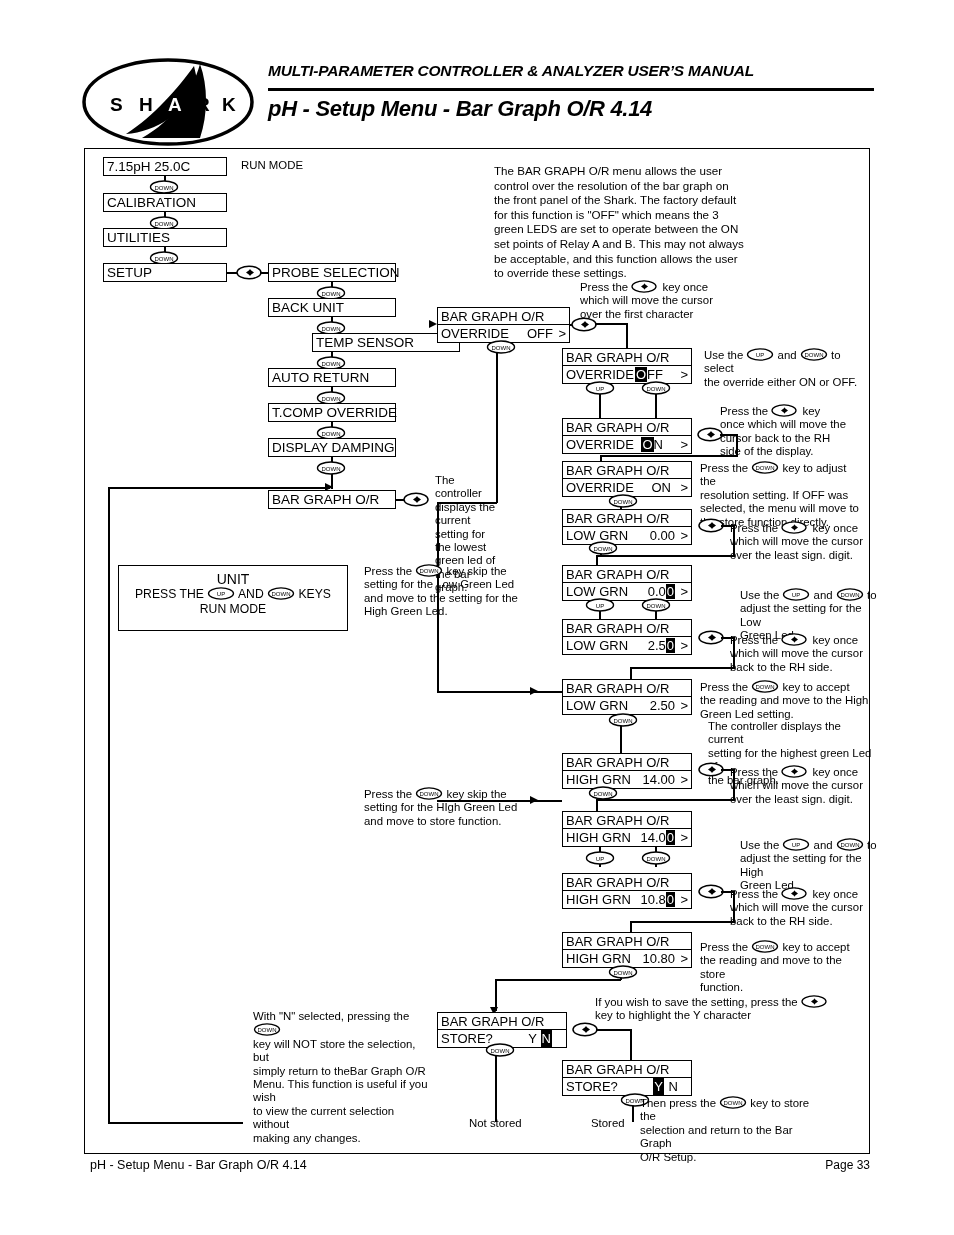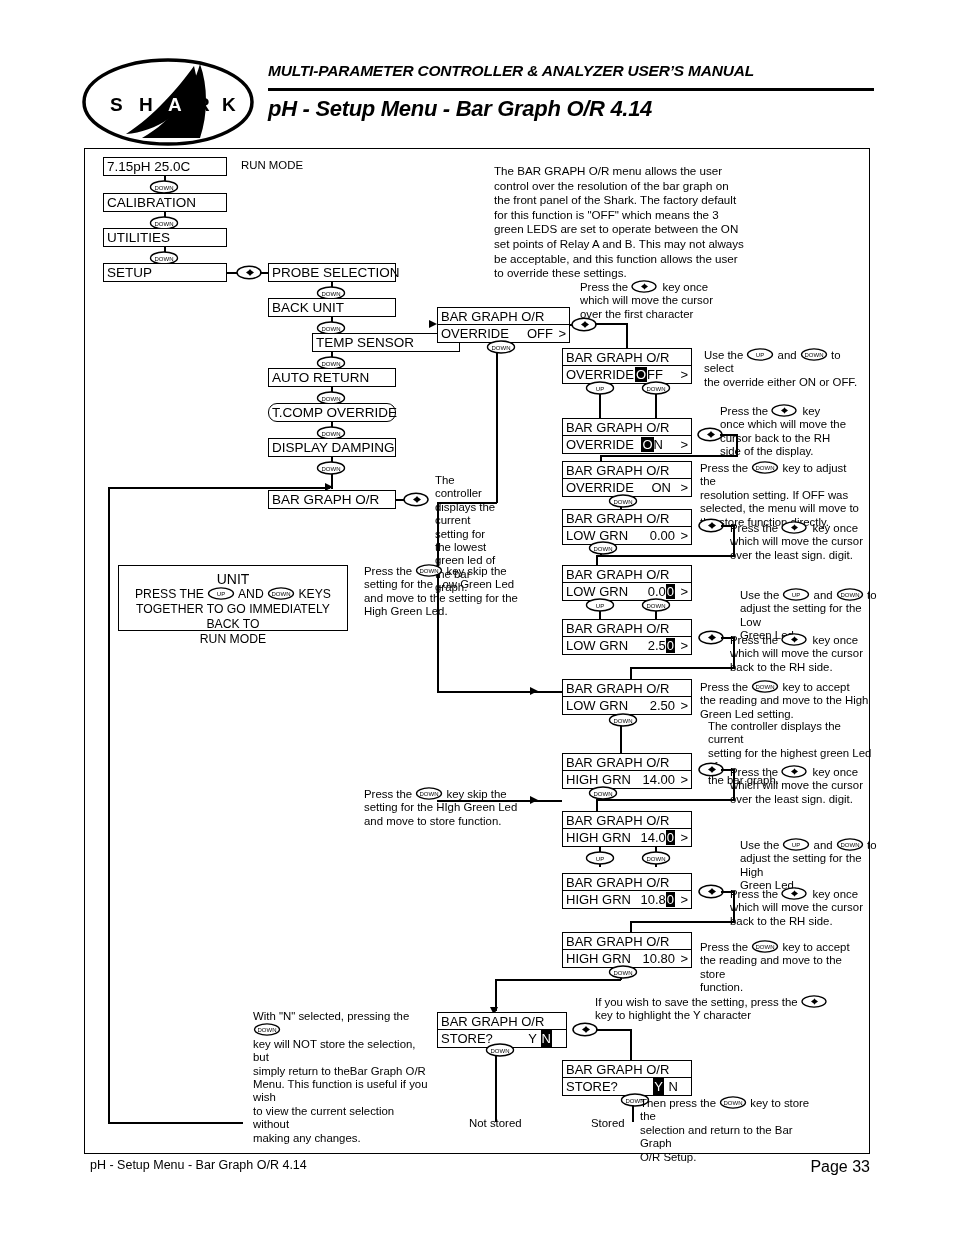--- a/index.html
+++ b/index.html
@@ -11,21 +11,21 @@
       font-style:italic;letter-spacing:-.2px;}
   #header-rule{left:268px;top:88px;width:606px;height:3px;background:#000;}
   #page-subtitle{left:268px;top:96px;width:606px;font-size:22px;font-weight:bold;
       font-style:italic;letter-spacing:-.3px;}
   
   #logo{left:82px;top:58px;width:172px;height:88px;}
   
   #frame{left:84px;top:148px;width:784px;height:1004px;border:1.5px solid #000;}
   
   #footer-left{left:90px;top:1158px;font-size:12.5px;}
-  #footer-right{right:84px;top:1158px;font-size:16px;}
+  #footer-right{right:84px;top:1158px;font-size:12px;}
   
   .lcd{position:absolute;border:1.6px solid #000;background:#fff;box-sizing:border-box;}
   .lcd .ln{height:17px;line-height:17px;font-size:13px;padding:0 3px;
       position:relative;white-space:nowrap;box-sizing:border-box;}
   .lcd .ln.sep{border-bottom:1.3px solid #000;}
   .lcd .gt{position:absolute;right:3px;top:0;font-size:13px;}
   .cur{background:#000;color:#fff;padding:0 1px;}
   
   .mbox{position:absolute;border:1.6px solid #000;background:#fff;box-sizing:border-box;
       height:19px;line-height:17px;font-size:13.5px;padding:0 3px;white-space:nowrap;}
@@ -142,21 +142,21 @@
 
 <div class="mbox" style="left:268px;top:368px;width:128px;">AUTO RETURN</div>
 <div class="ln-v" style="left:331px;top:387px;height:32px;"></div>
 <div class="key" style="left:316px;top:391px;">
   <svg width="30" height="14" viewBox="0 0 30 14">
       <ellipse cx="15" cy="7" rx="13.5" ry="6" fill="#fff" stroke="#000" stroke-width="1.4"></ellipse>
       <text x="15" y="10" font-family="Liberation Sans, sans-serif" font-size="6" text-anchor="middle" fill="#000">DOWN</text>
     </svg>
 </div>
 
-<div class="mbox" style="left:268px;top:403px;width:128px;border-radius:9px;">T.COMP OVERRIDE</div>
+<div class="mbox" style="left:268px;top:403px;width:128px;">T.COMP OVERRIDE</div>
 <div class="ln-v" style="left:331px;top:422px;height:32px;"></div>
 <div class="key" style="left:316px;top:426px;">
   <svg width="30" height="14" viewBox="0 0 30 14">
       <ellipse cx="15" cy="7" rx="13.5" ry="6" fill="#fff" stroke="#000" stroke-width="1.4"></ellipse>
       <text x="15" y="10" font-family="Liberation Sans, sans-serif" font-size="6" text-anchor="middle" fill="#000">DOWN</text>
     </svg>
 </div>
 
 <div class="mbox" style="left:268px;top:438px;width:128px;">DISPLAY DAMPING</div>
 <div class="ln-v" style="left:331px;top:457px;height:32px;"></div>
@@ -194,21 +194,20 @@
     </span>
     <span>AND</span>
     <span class="ikey">
       <svg width="28" height="13" viewBox="0 0 28 13">
           <ellipse cx="14" cy="6.5" rx="12.5" ry="5.6" fill="#fff" stroke="#000" stroke-width="1.3"></ellipse>
           <text x="14" y="9" font-family="Liberation Sans, sans-serif" font-size="6" text-anchor="middle" fill="#000">DOWN</text>
         </svg>
     </span>
     <span>KEYS</span>
   </div>
-  <div class="note-line">TOGETHER TO GO IMMEDIATELY BACK TO</div>
   <div class="note-line">RUN MODE</div>
 </div>
 
 <div class="note-txt" style="left:494px;top:164px;width:252px;font-size:11.6px;line-height:14.6px;">The BAR GRAPH O/R menu allows the user control over the resolution of the bar graph on the front panel of the Shark. The factory default for this function is "OFF" which means the 3  green LEDS are set to operate between the ON set points of Relay A and B.  This may not always be acceptable, and this function allows the user to override these settings.</div>
 
 <div class="note-txt" style="left:580px;top:280px;width:170px;">
   <span>Press the</span>
   <span class="ikey"><svg width="26" height="13" viewBox="0 0 26 13">
         <ellipse cx="13" cy="6.5" rx="12" ry="5.6" fill="#fff" stroke="#000" stroke-width="1.3"></ellipse>
         <polygon points="10,6.5 14,3.6 14,9.4" fill="#000"></polygon>

